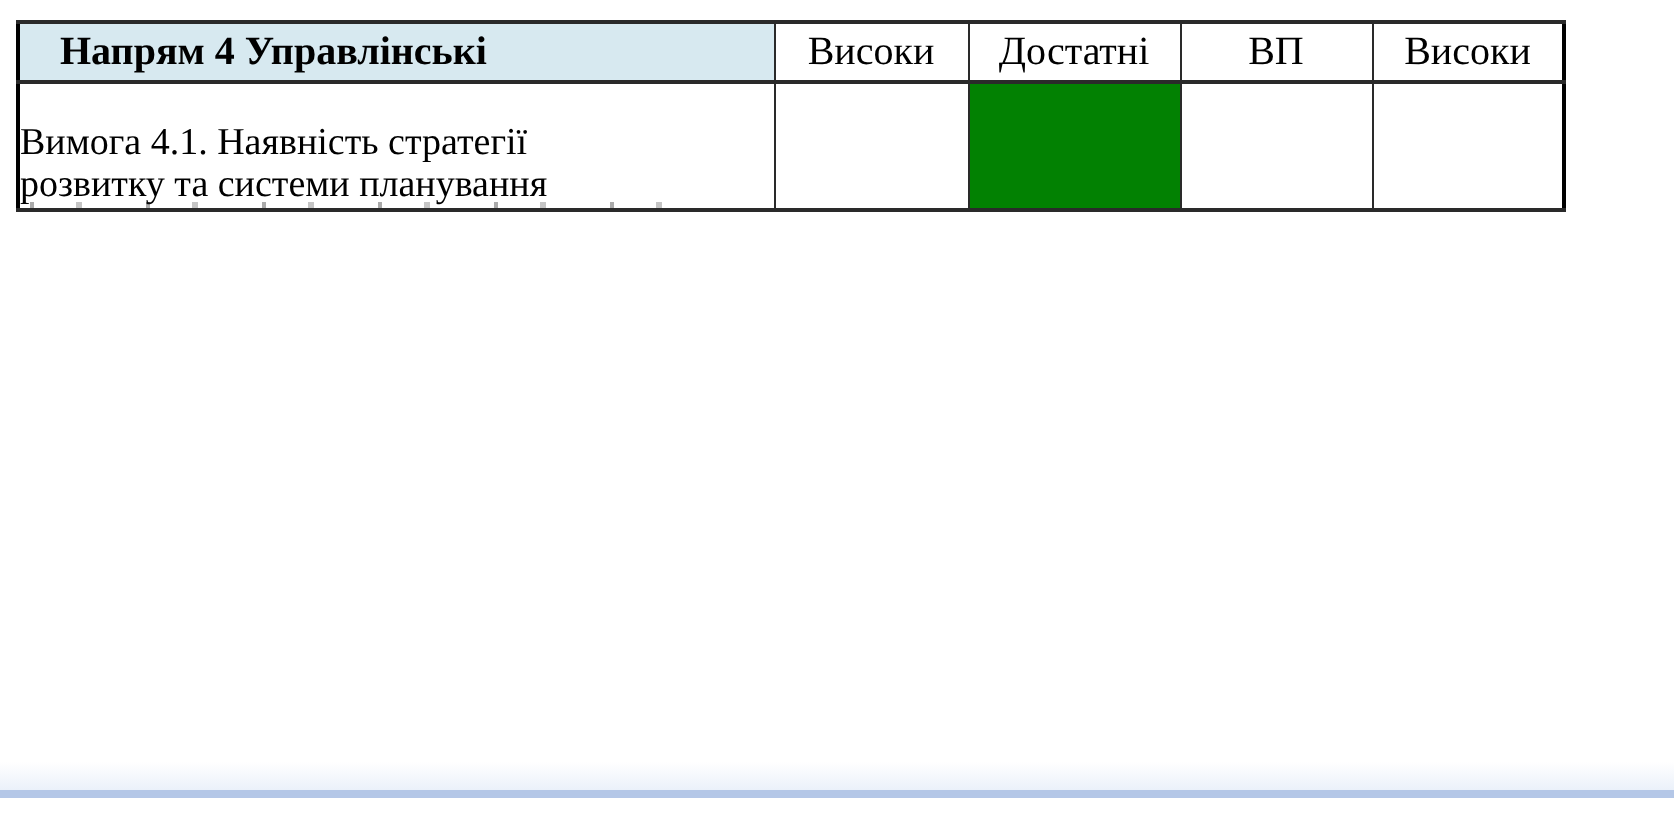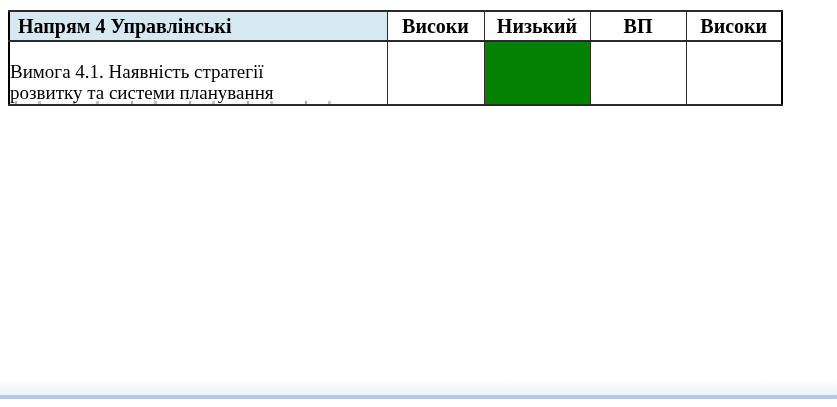--- a/index.html
+++ b/index.html
@@ -31,31 +31,31 @@
     border-color: #2a2a2a;
     border-width: 2px 1px; 
     vertical-align: top;
     padding: 0;
     overflow: hidden;
   }
 
   .matrix thead th {
     height: 28px;
     font-size: 20px;
-    font-weight: bold;
+    font-weight: normal;
     line-height: 28px;
     border-bottom-width: 2px;
     background: #ffffff;
     white-space: nowrap;
   }
 
   .matrix thead th.title-cell {
     text-align: left;
     font-weight: bold;
-    padding-left: 8px;
+    padding-left: 20px;
   }
 
   .matrix tbody td {
     height: 62px;
     font-size: 19px;
     line-height: 21px;
   }
 
   .label-cell {
     padding: 0 3px 0 4px;
@@ -111,21 +111,21 @@
       <col style="width:106px">
       <col style="width:96px">
       <col style="width:96px">
     </colgroup>
     <thead>
       <tr>
         <th class="title-cell" style="background: rgb(215, 233, 240);">
           <span>Напрям 4 Управлінські</span>
         </th>
         <th>Високи</th>
-        <th>Низький</th>
+        <th>Достатні</th>
         <th>ВП</th>
         <th>Високи</th>
       </tr>
     </thead>
     <tbody id="rows">
         <tr>
     <td class="label-cell">
       <span class="label">Вимога 4.1. Наявність стратегії
 розвитку та системи планування</span>
     </td>

